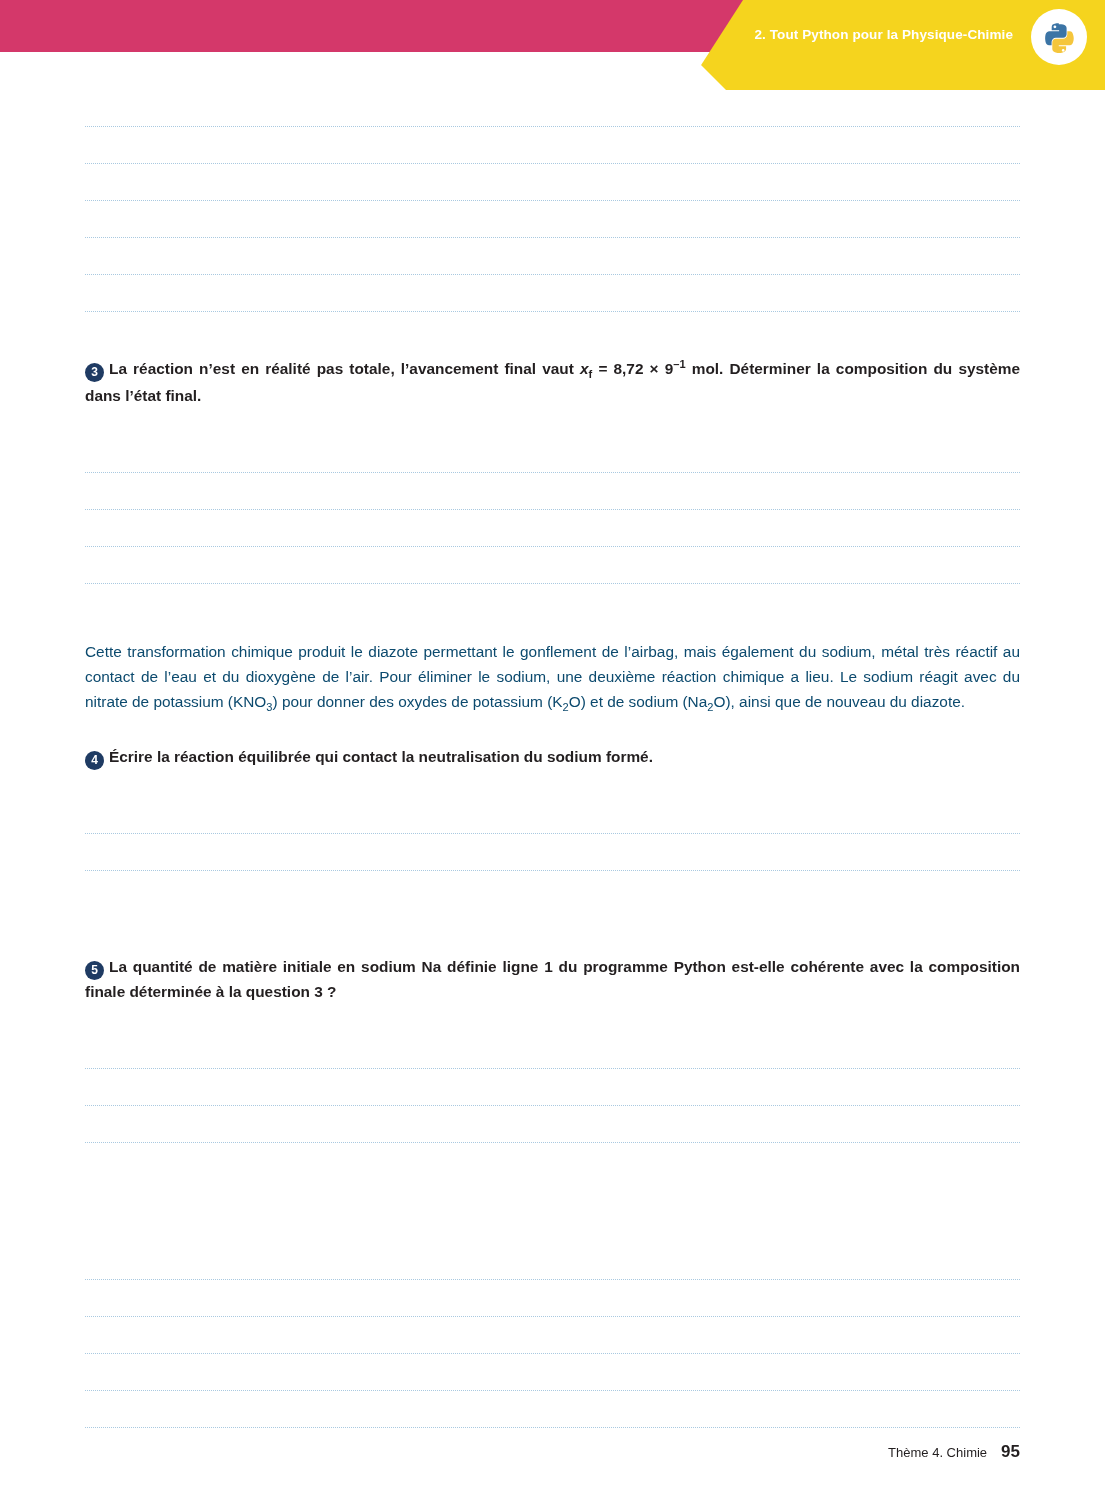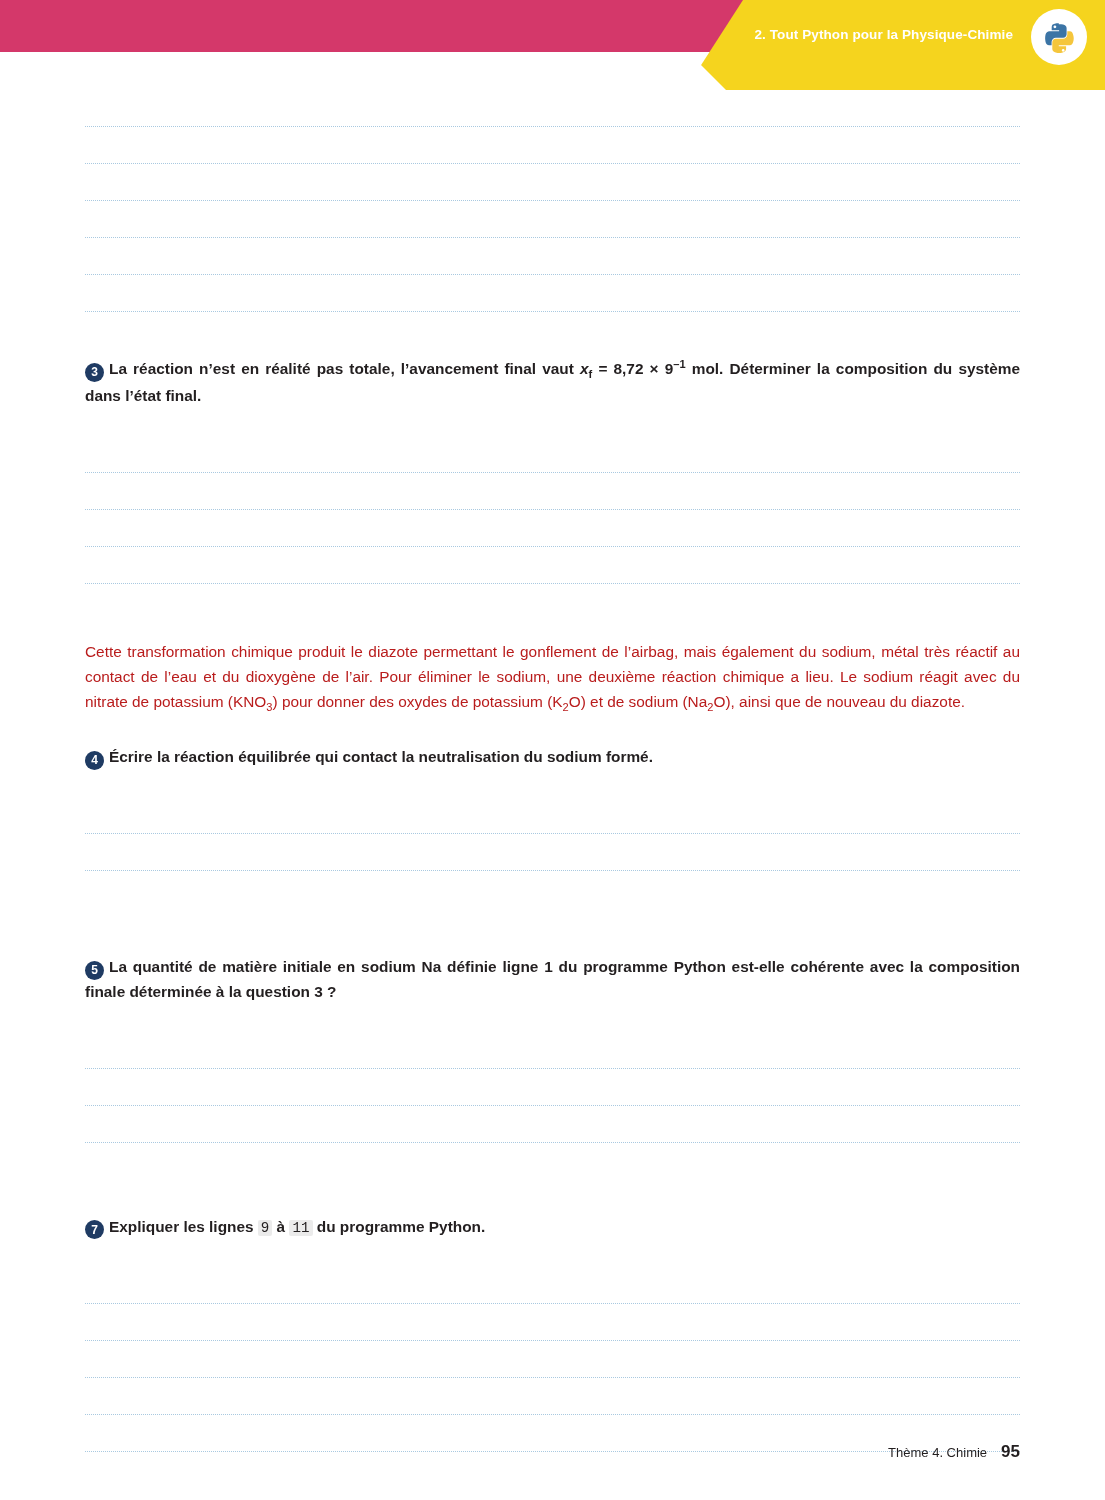--- a/index.html
+++ b/index.html
@@ -98,21 +98,21 @@
   .gap-28 { height: 28px; }
   .gap-44 { height: 44px; }
   .gap-56 { height: 56px; }
 
   
   p.body-text {
     margin: 0;
     font-size: 15.4px;
     line-height: 1.62;
     text-align: justify;
-    color: #b91c1c;
+    color: #0c4a6e;
   }
 
   .question {
     margin: 0;
     font-size: 15.4px;
     line-height: 1.58;
     font-weight: bold;
     text-align: justify;
     color: #231f20;
     position: relative;
@@ -238,23 +238,20 @@
       <div class="line"></div>
       <div class="line"></div>
       <div class="line"></div>
     </div>
 
     <div class="gap-44"></div>
 
 
     <div class="gap-28"></div>
 
-    <p class="question">
-      <span class="qnum">7</span><span>Expliquer les lignes </span><span class="code">9</span><span> à </span><span class="code">11</span><span> du programme Python.</span>
-    </p>
 
     <div class="gap-28"></div>
 
     <div class="lines">
       <div class="line"></div>
       <div class="line"></div>
       <div class="line"></div>
       <div class="line"></div>
       <div class="line"></div>
 

